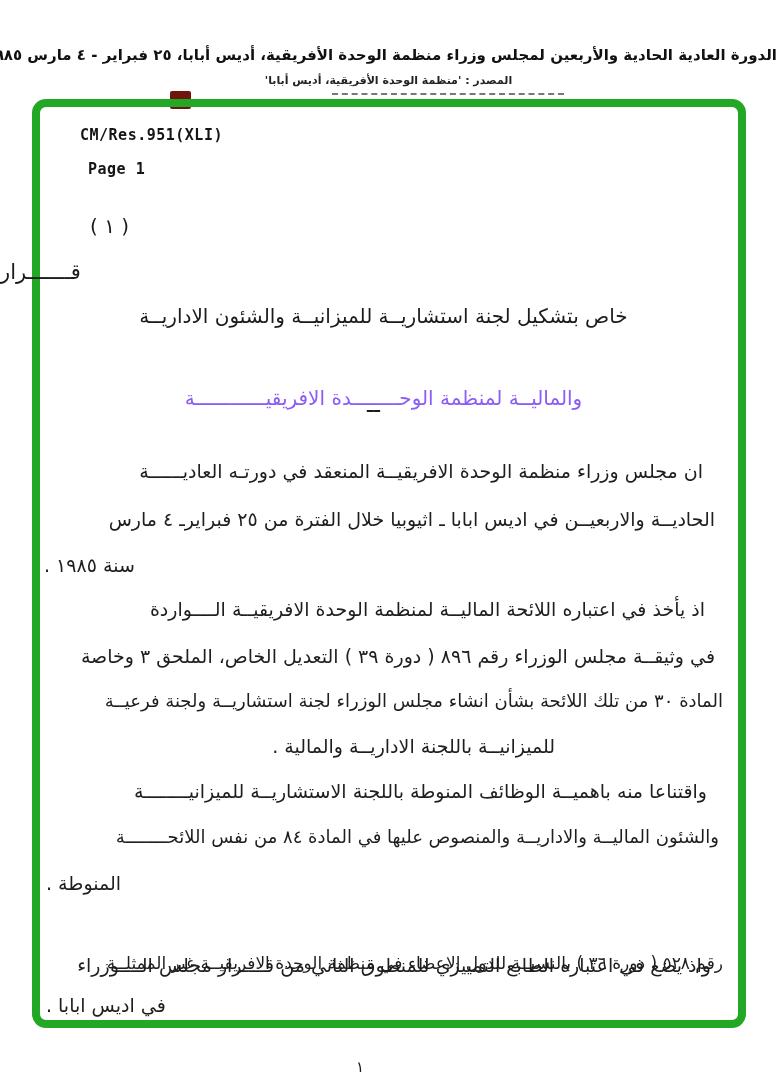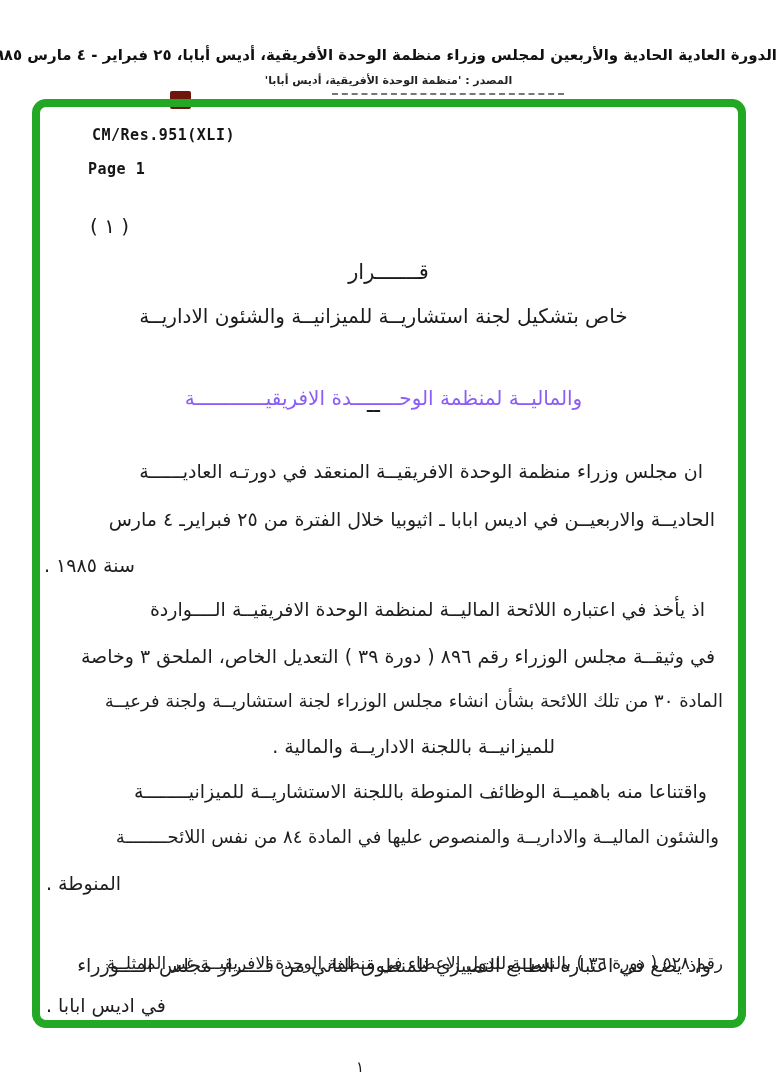--- a/index.html
+++ b/index.html
@@ -36,39 +36,39 @@
   .frame{
     position:absolute;left:32px;top:99px;
     width:714px;height:929px;
     box-sizing:border-box;
     border:8px solid #23a826;
     border-radius:14px;
     background:transparent;
   }
   
   .doc-ref{
-    position:absolute;left:92px;top:126px;
+    position:absolute;left:80px;top:126px;
     font-family:"DejaVu Sans Mono",monospace;
     font-size:15px;font-weight:bold;color:#151515;
     letter-spacing:.5px;
   }
   .page-label{
     position:absolute;left:88px;top:160px;
     font-family:"DejaVu Sans Mono",monospace;
     font-size:15px;font-weight:bold;color:#151515;
     letter-spacing:.5px;
   }
   
   .res-number{
     position:absolute;left:90px;top:214px;
     font-size:20px;color:#1b1b1b;direction:rtl;
   }
   .res-heading{
     position:absolute;left:0;right:0;top:260px;
-    text-align:center;direction:rtl;
+    text-align:left;direction:rtl;
     font-size:21px;color:#1b1b1b;
   }
   .title-line1{
     position:absolute;left:0;right:10px;top:304px;
     text-align:center;direction:rtl;
     font-size:20px;color:#1b1b1b;white-space:nowrap;
   }
   .title-line2{
     position:absolute;left:0;right:10px;top:352px;
     text-align:center;direction:rtl;

